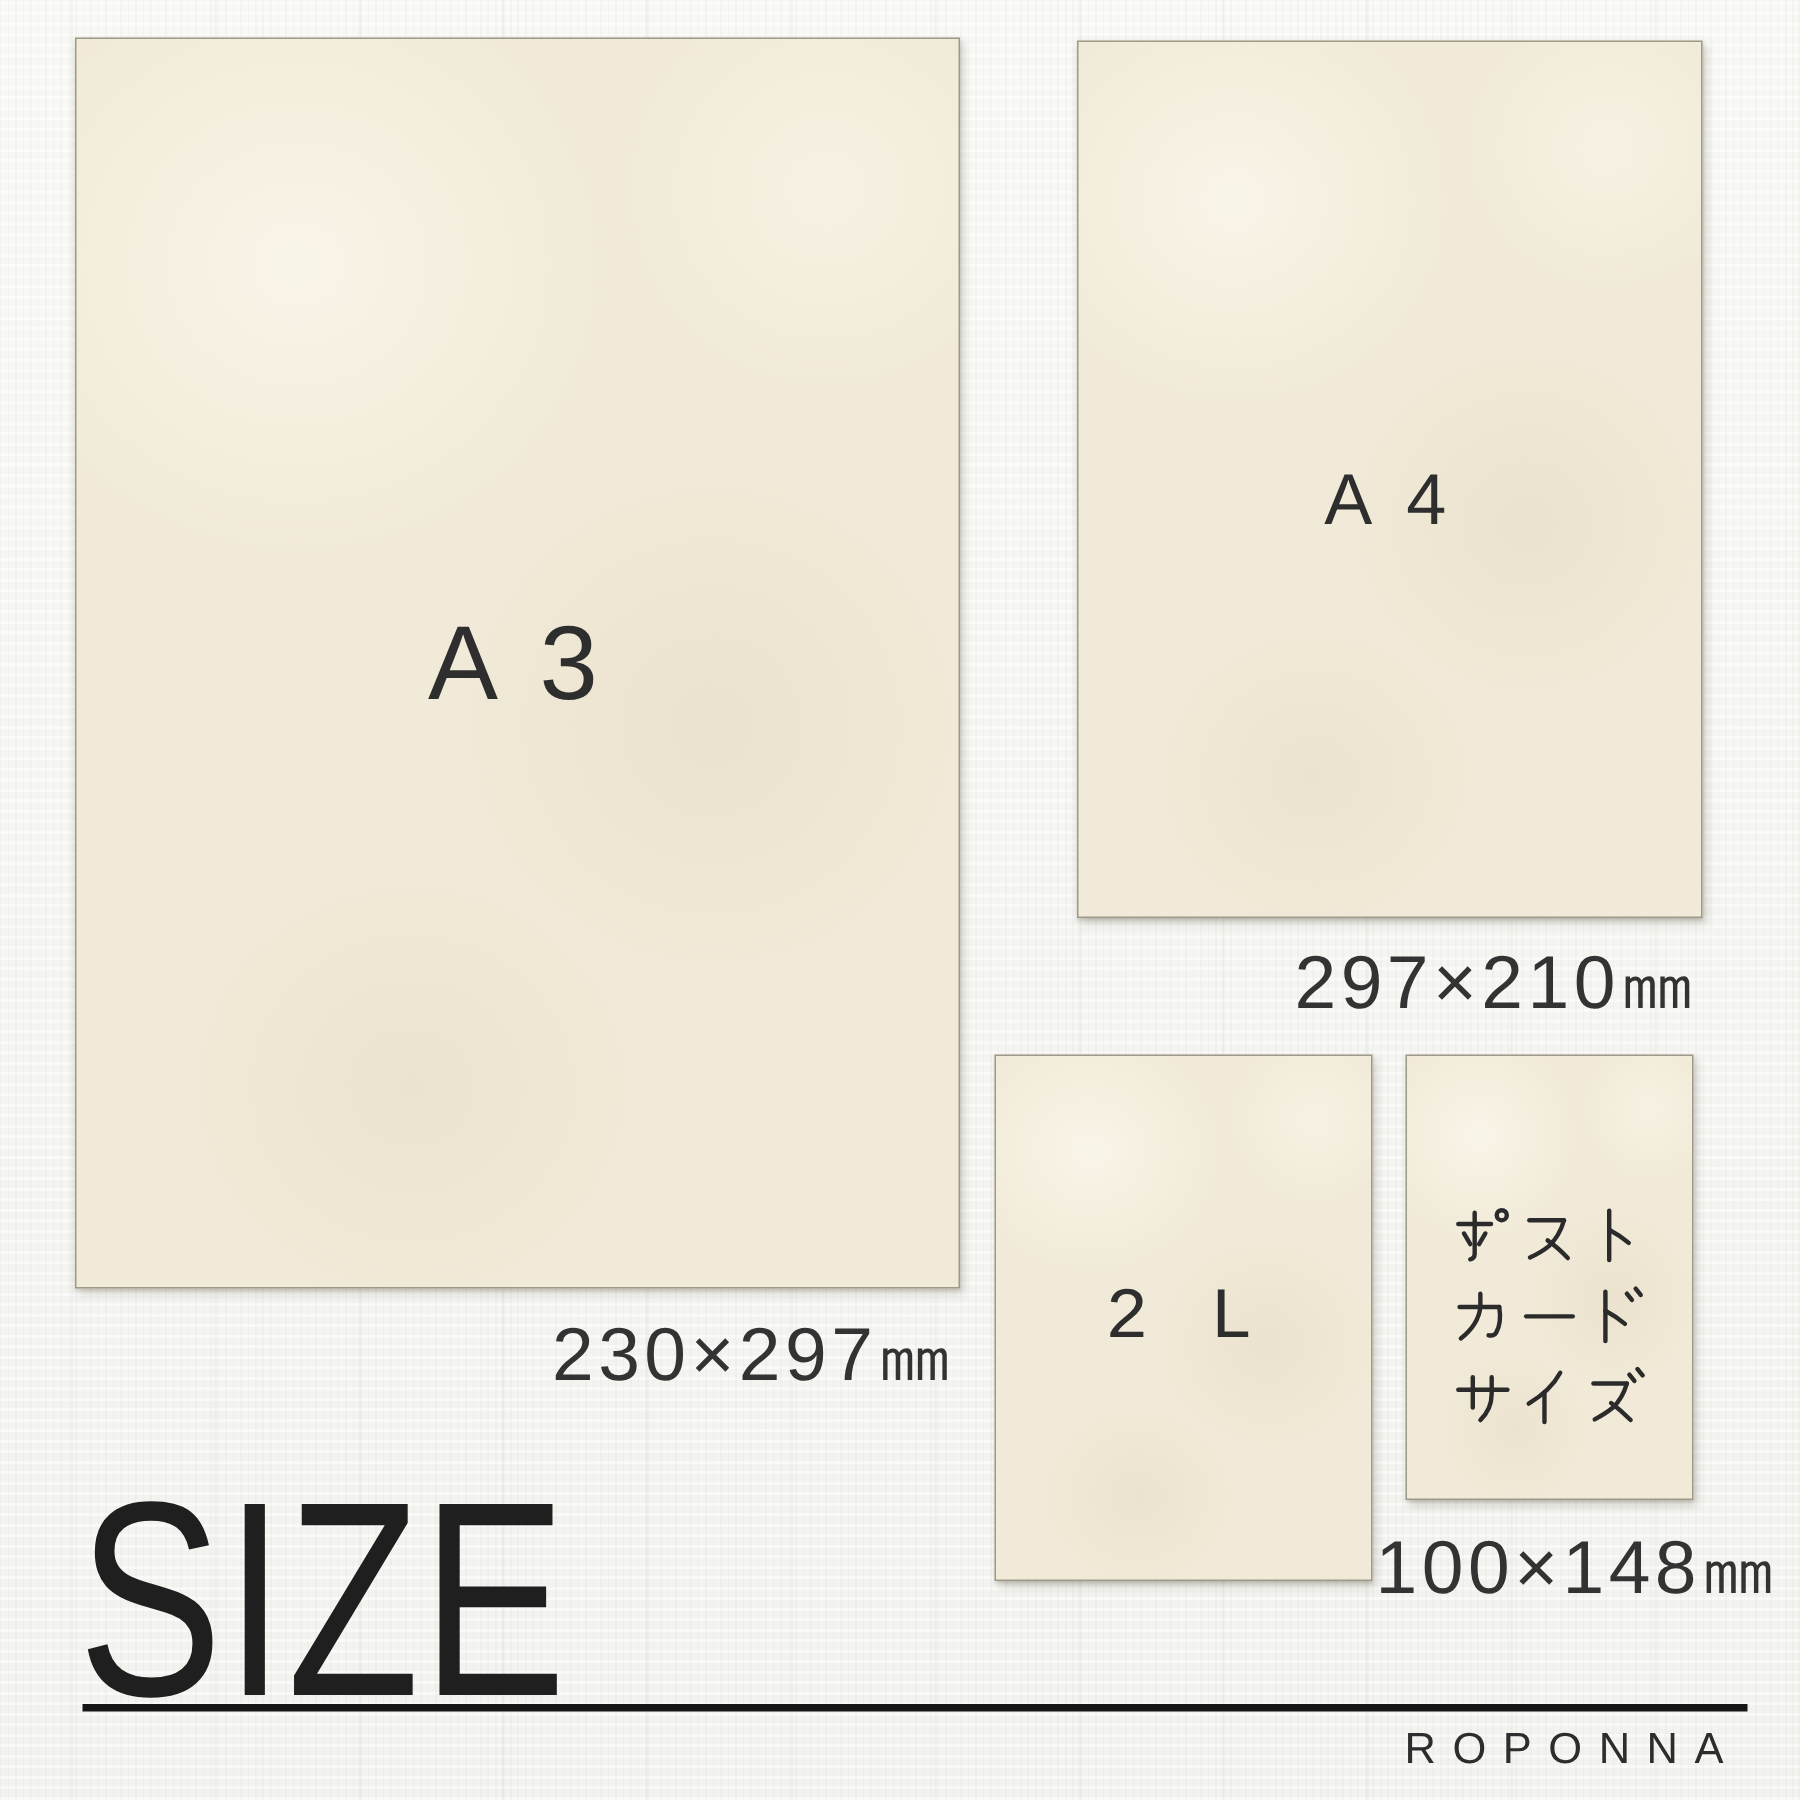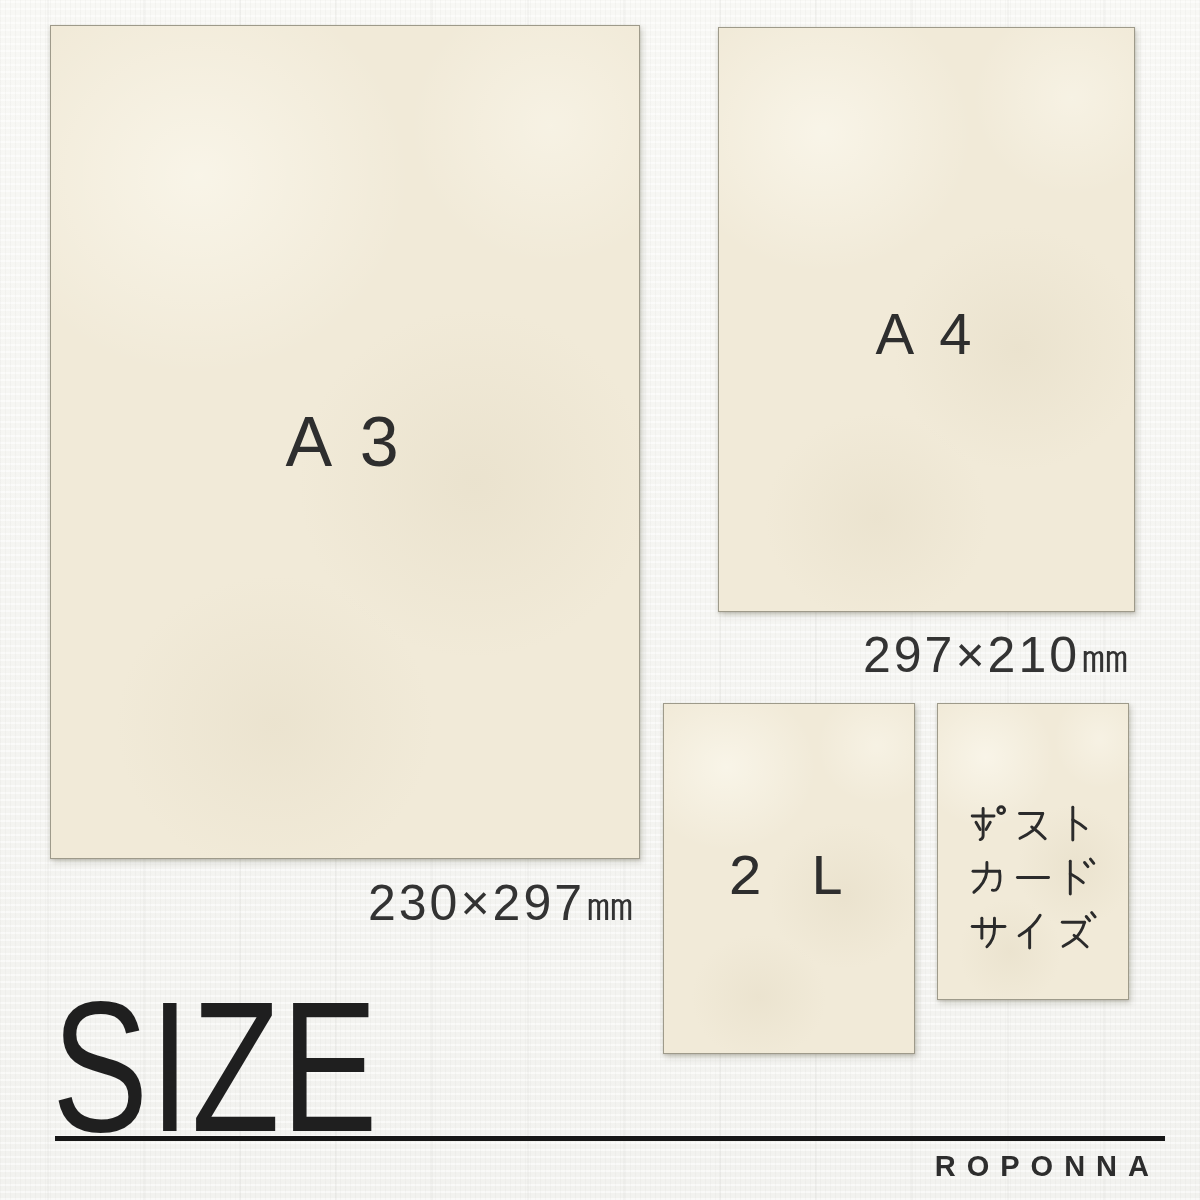--- a/index.html
+++ b/index.html
@@ -27,21 +27,21 @@
     box-shadow:2px 3px 6px rgba(95,90,70,.28), 0 1px 2px rgba(95,90,70,.18);
     display:flex;align-items:center;justify-content:center;
   }
 
   .paper-label{
     color:#2e2e2e;
     letter-spacing:6px;
     white-space:pre;
   }
   .label-lg{font-size:70px;}
-  .label-md{font-size:58px;}
+  .label-md{font-size:48px;}
 
   .dim-text{
     position:absolute;
     text-align:right;
     font-size:50px;
     letter-spacing:3px;
     color:#333;
     white-space:nowrap;
   }
 
@@ -53,21 +53,21 @@
     white-space:nowrap;
   }
 
   .divider{
     position:absolute;left:55px;top:1136px;width:1110px;height:5px;
     background:#161616;
   }
 
   .brand{
     position:absolute;top:1150px;right:40px;
-    font-size:29px;letter-spacing:11px;color:#2d2d2d;font-weight:bold;
+    font-size:29px;letter-spacing:11px;color:#2d2d2d;
   }
 
   .kana-label{
     display:flex;flex-direction:column;gap:12px;
     transform:translateY(26px);
   }
   .kana-line{display:flex;gap:2px;}
   .kana-line svg{display:block;}
   .kana-line path,.kana-line circle{
     stroke:#2b2b2b;stroke-width:7;fill:none;
@@ -144,20 +144,21 @@
         <svg width="42" height="42" viewBox="0 0 100 100">
           <path d="M15 27 H68"></path>
             <path d="M68 27 Q61 51 45 66 Q34 75 17 84"></path>
           <path d="M43 58 Q58 69 74 85"></path>
           <path d="M72 13 L80 23"></path>
             <path d="M85 4 L93 14"></path>
         </svg>
       </div>
     </div>
   </div>
+  <div class="dim-text" style="left:917px;top:1012px;width:230px;">100×148㎜</div>
 
   <div class="size-heading">SIZE</div>
 
   <div class="divider"></div>
 
   <div class="brand">ROPONNA</div>
 
 </div>
 
 </body></html>

